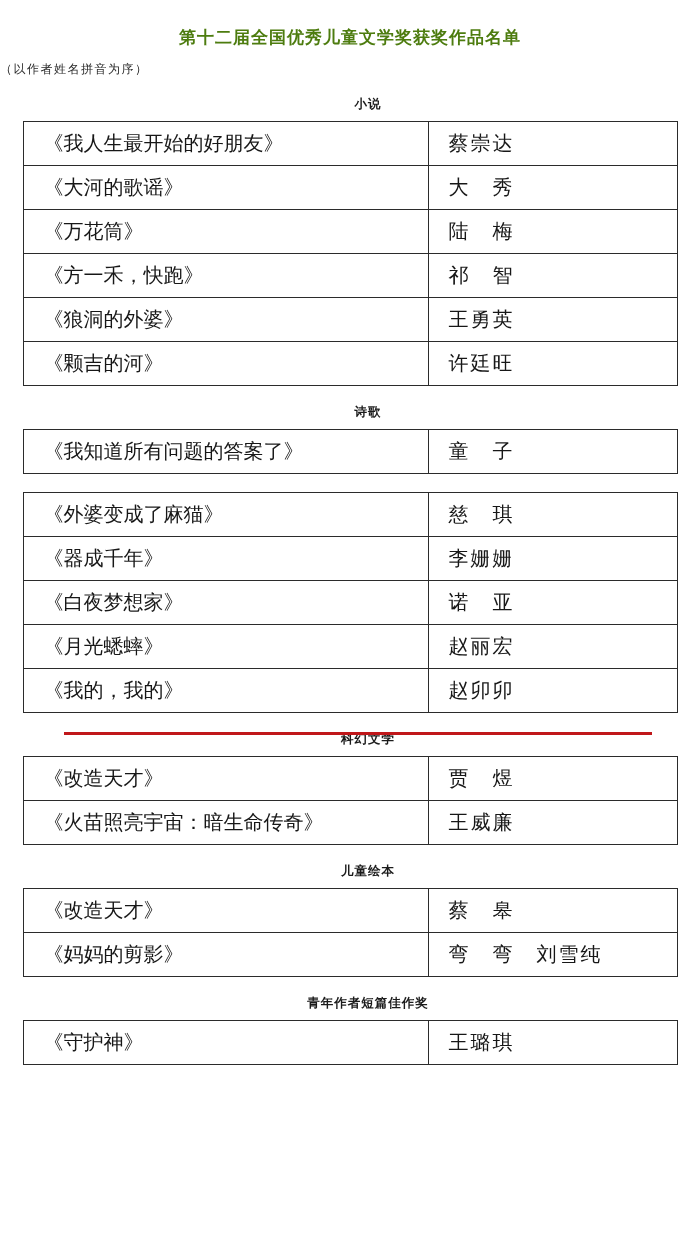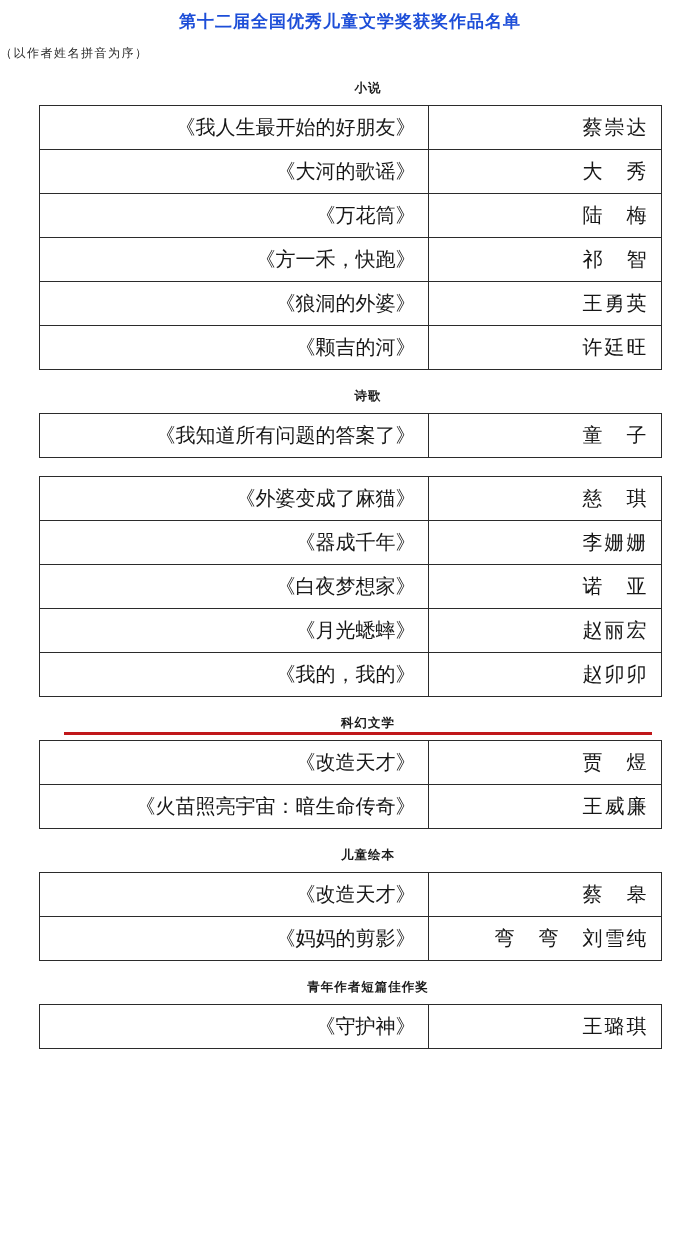--- a/index.html
+++ b/index.html
@@ -20,22 +20,22 @@
     height: 1242px;
     box-sizing: border-box;
     padding: 0;
     position: relative;
   }
   .doc-title {
     text-align: center;
     font-size: 17px;
     font-weight: bold;
     letter-spacing: 1px;
-    padding-top: 10px;
-    color: #1d4ed8;
+    padding-top: 26px;
+    color: #4d7c0f;
     font-family: Liberation Mono, monospace;
   }
   .doc-subtitle {
     text-align: left;
     font-size: 12px;
     color: #2a2a2a;
     margin-top: 12px;
     letter-spacing: 1.5px;
     font-family: "Liberation Serif", "DejaVu Serif", serif;
   }
@@ -55,27 +55,26 @@
   .tbl {
     width: 572px;
     margin: 0 auto;
     border-collapse: collapse;
     table-layout: fixed;
   }
   .tbl td {
     border: 1px solid #2b2b2b;
     height: 43px;
     vertical-align: middle;
-    padding: 0 12px;
+    padding: 0 20px;
     font-size: 20px;
     font-family: "Liberation Serif", "DejaVu Serif", serif;
     color: #171717;
     white-space: nowrap;
     overflow: hidden;
-    text-align: right;
   }
   .tbl td.work {
     width: 364px;
   }
   .tbl td.author {
     width: 208px;
     letter-spacing: 2px;
   }
   .hl-row td {
     position: relative;

